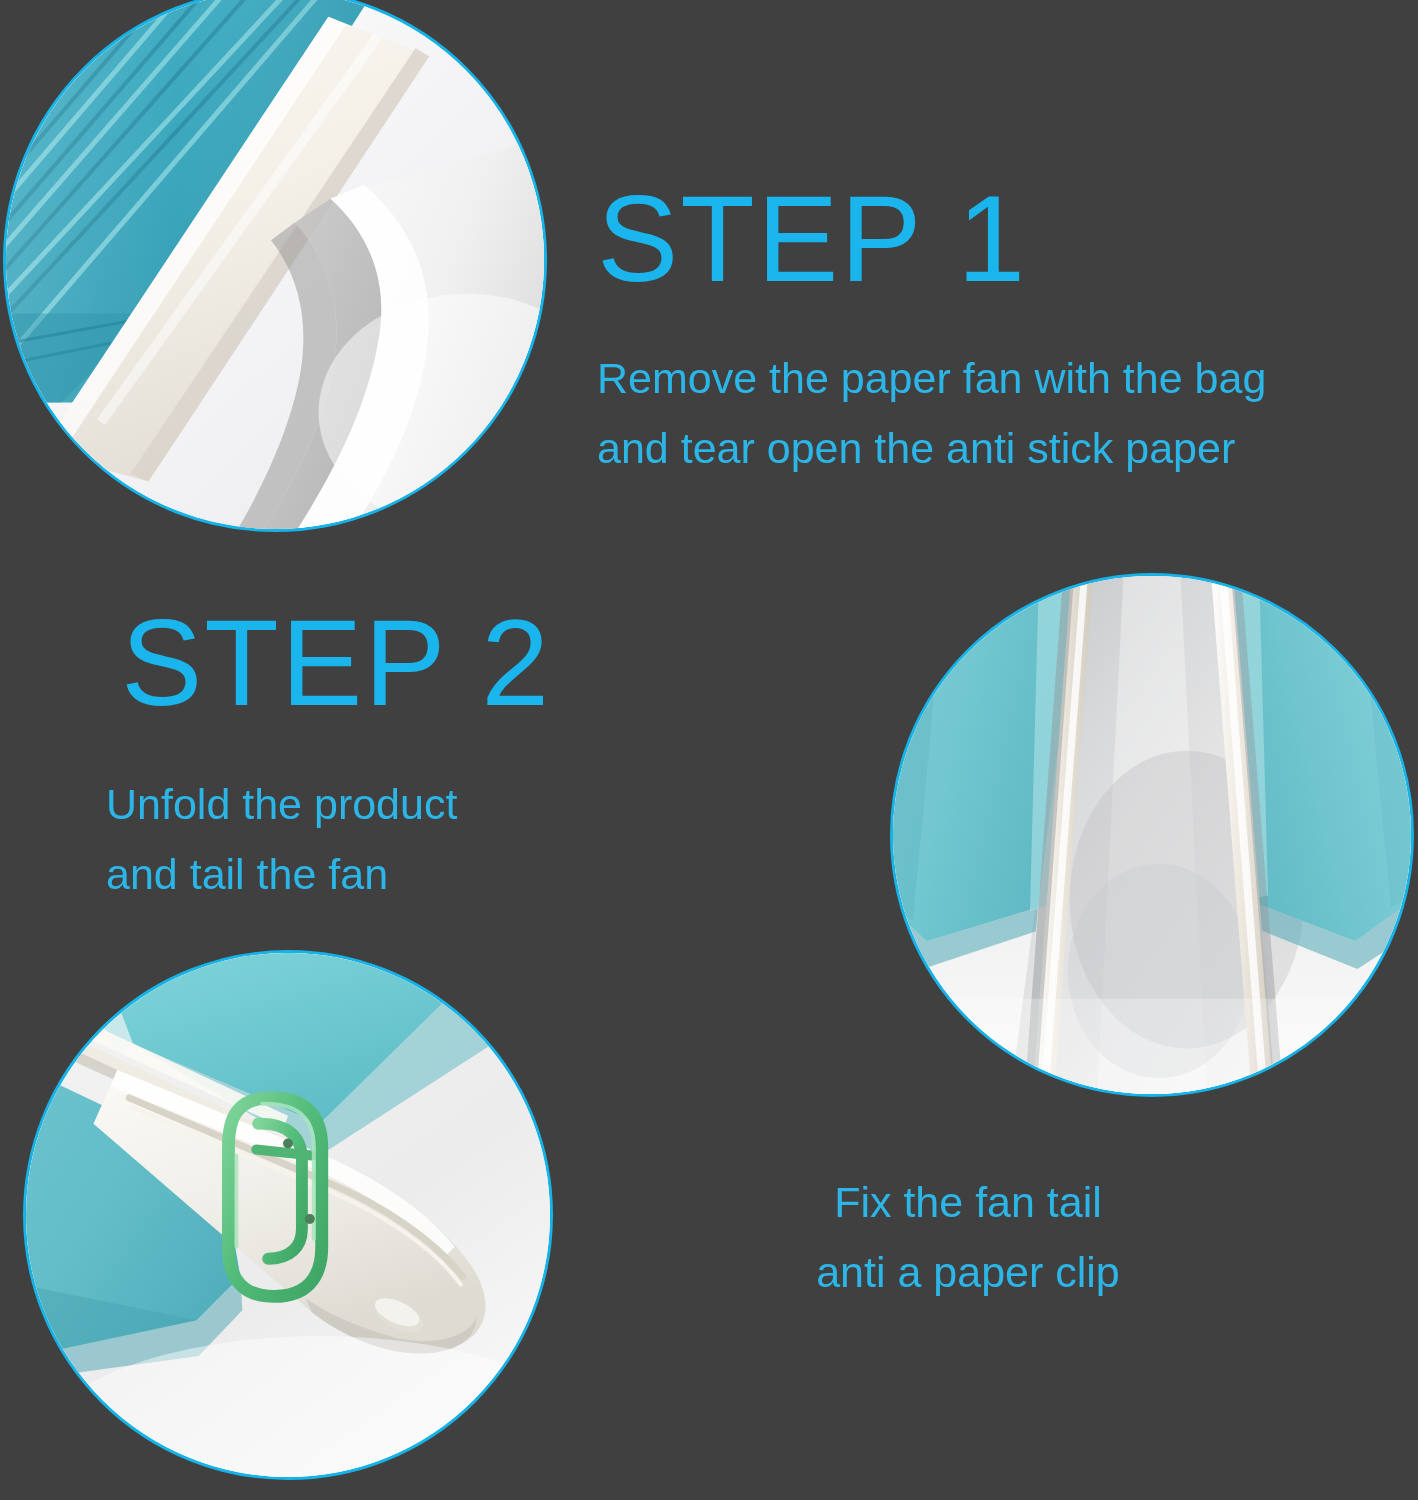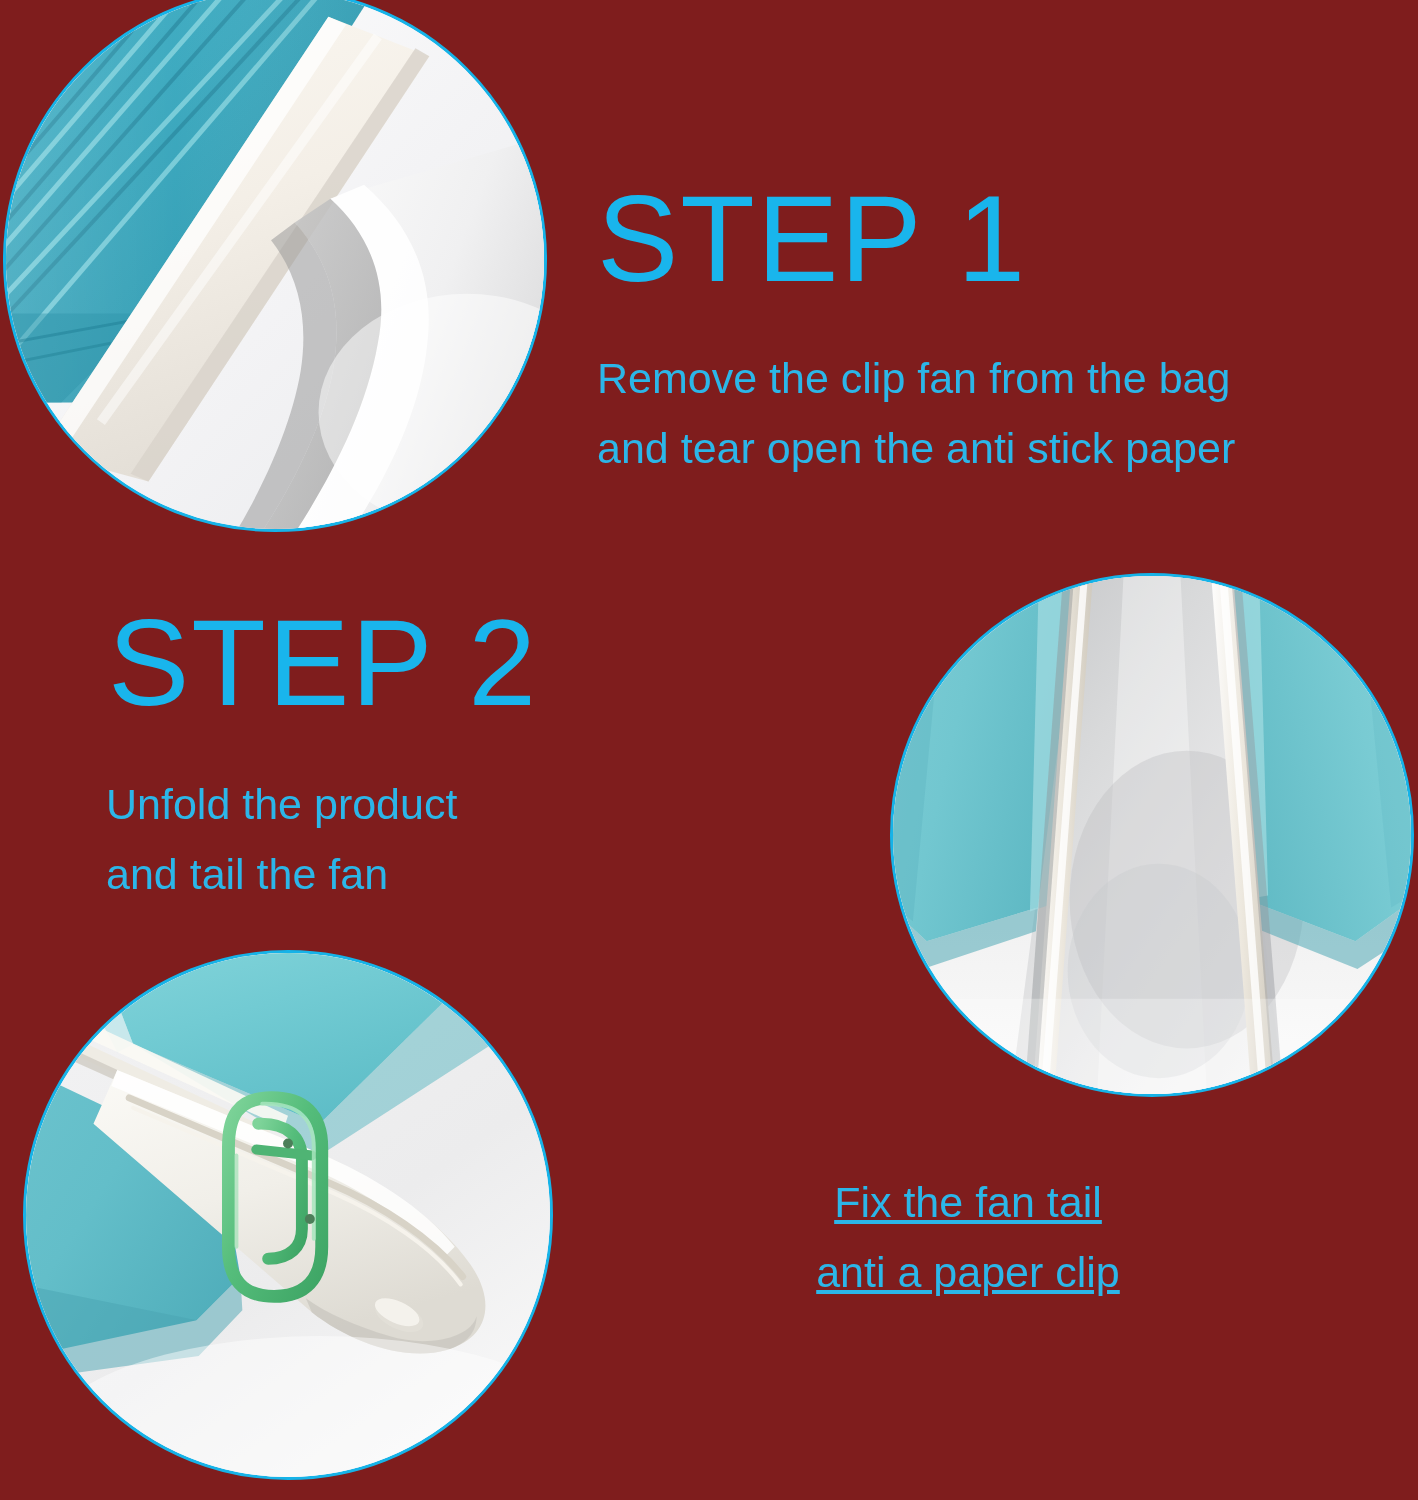--- a/index.html
+++ b/index.html
@@ -7,21 +7,21 @@
     padding: 0;
     background: #ffffff;
   }
   body {
     font-family: "Liberation Sans", sans-serif;
   }
   #page {
     position: relative;
     width: 1418px;
     height: 1500px;
-    background: #7f1d1d;
+    background: #404040;
     overflow: hidden;
   }
 
   
   .photo-circle {
     position: absolute;
     border-radius: 50%;
     overflow: hidden;
     box-sizing: border-box;
     border: 3px solid #16b3e8;
@@ -58,26 +58,26 @@
     font-weight: 400;
     margin: 0;
     white-space: nowrap;
   }
   .step-body .line { display: block; }
 
   #text-step1 { left: 597px; top: 178px; text-align: left; }
   #text-step1 .step-body { margin-top: 44px; }
 
   #text-step2 { left: 106px; top: 602px; text-align: center; width: 640px; }
-  #text-step2 .step-title { text-align: left; margin-left: 2px; }
+  #text-step2 .step-title { text-align: left; margin-left: 15px; }
   #text-step2 .step-body { margin-top: 46px; text-align: left; }
 
   #text-step3 { left: 648px; top: 1118px; width: 640px; text-align: center; }
   #text-step3 .step-title { text-align: left; margin-left: 4px; }
-  #text-step3 .step-body { margin-top: 50px; text-align: center; text-decoration: underline; }
+  #text-step3 .step-body { margin-top: 50px; text-align: center; }
 </style>
 </head>
 <body>
 
 <div id="page">
 
   <div class="photo-circle" id="circle-step1">
     <div class="photo-inner">
       <svg class="photo-svg" viewBox="0 0 552 552" preserveAspectRatio="xMidYMid slice">
         <defs>
@@ -184,21 +184,21 @@
 
           <ellipse cx="470" cy="430" rx="150" ry="120" fill="#ffffff" opacity="0.5"></ellipse>
         </g>
       </svg>
     </div>
   </div>
 
   <div class="step-block" id="text-step1">
     <h2 class="step-title">STEP 1</h2>
     <p class="step-body">
-      <span class="line">Remove the clip fan from the bag</span>
+      <span class="line">Remove the paper fan with the bag</span>
       <span class="line">and tear open the anti stick paper</span>
     </p>
   </div>
 
   <div class="step-block" id="text-step2">
     <h2 class="step-title">STEP 2</h2>
     <p class="step-body">
       <span class="line">Unfold the product</span>
       <span class="line">and tail the fan</span>
     </p>

